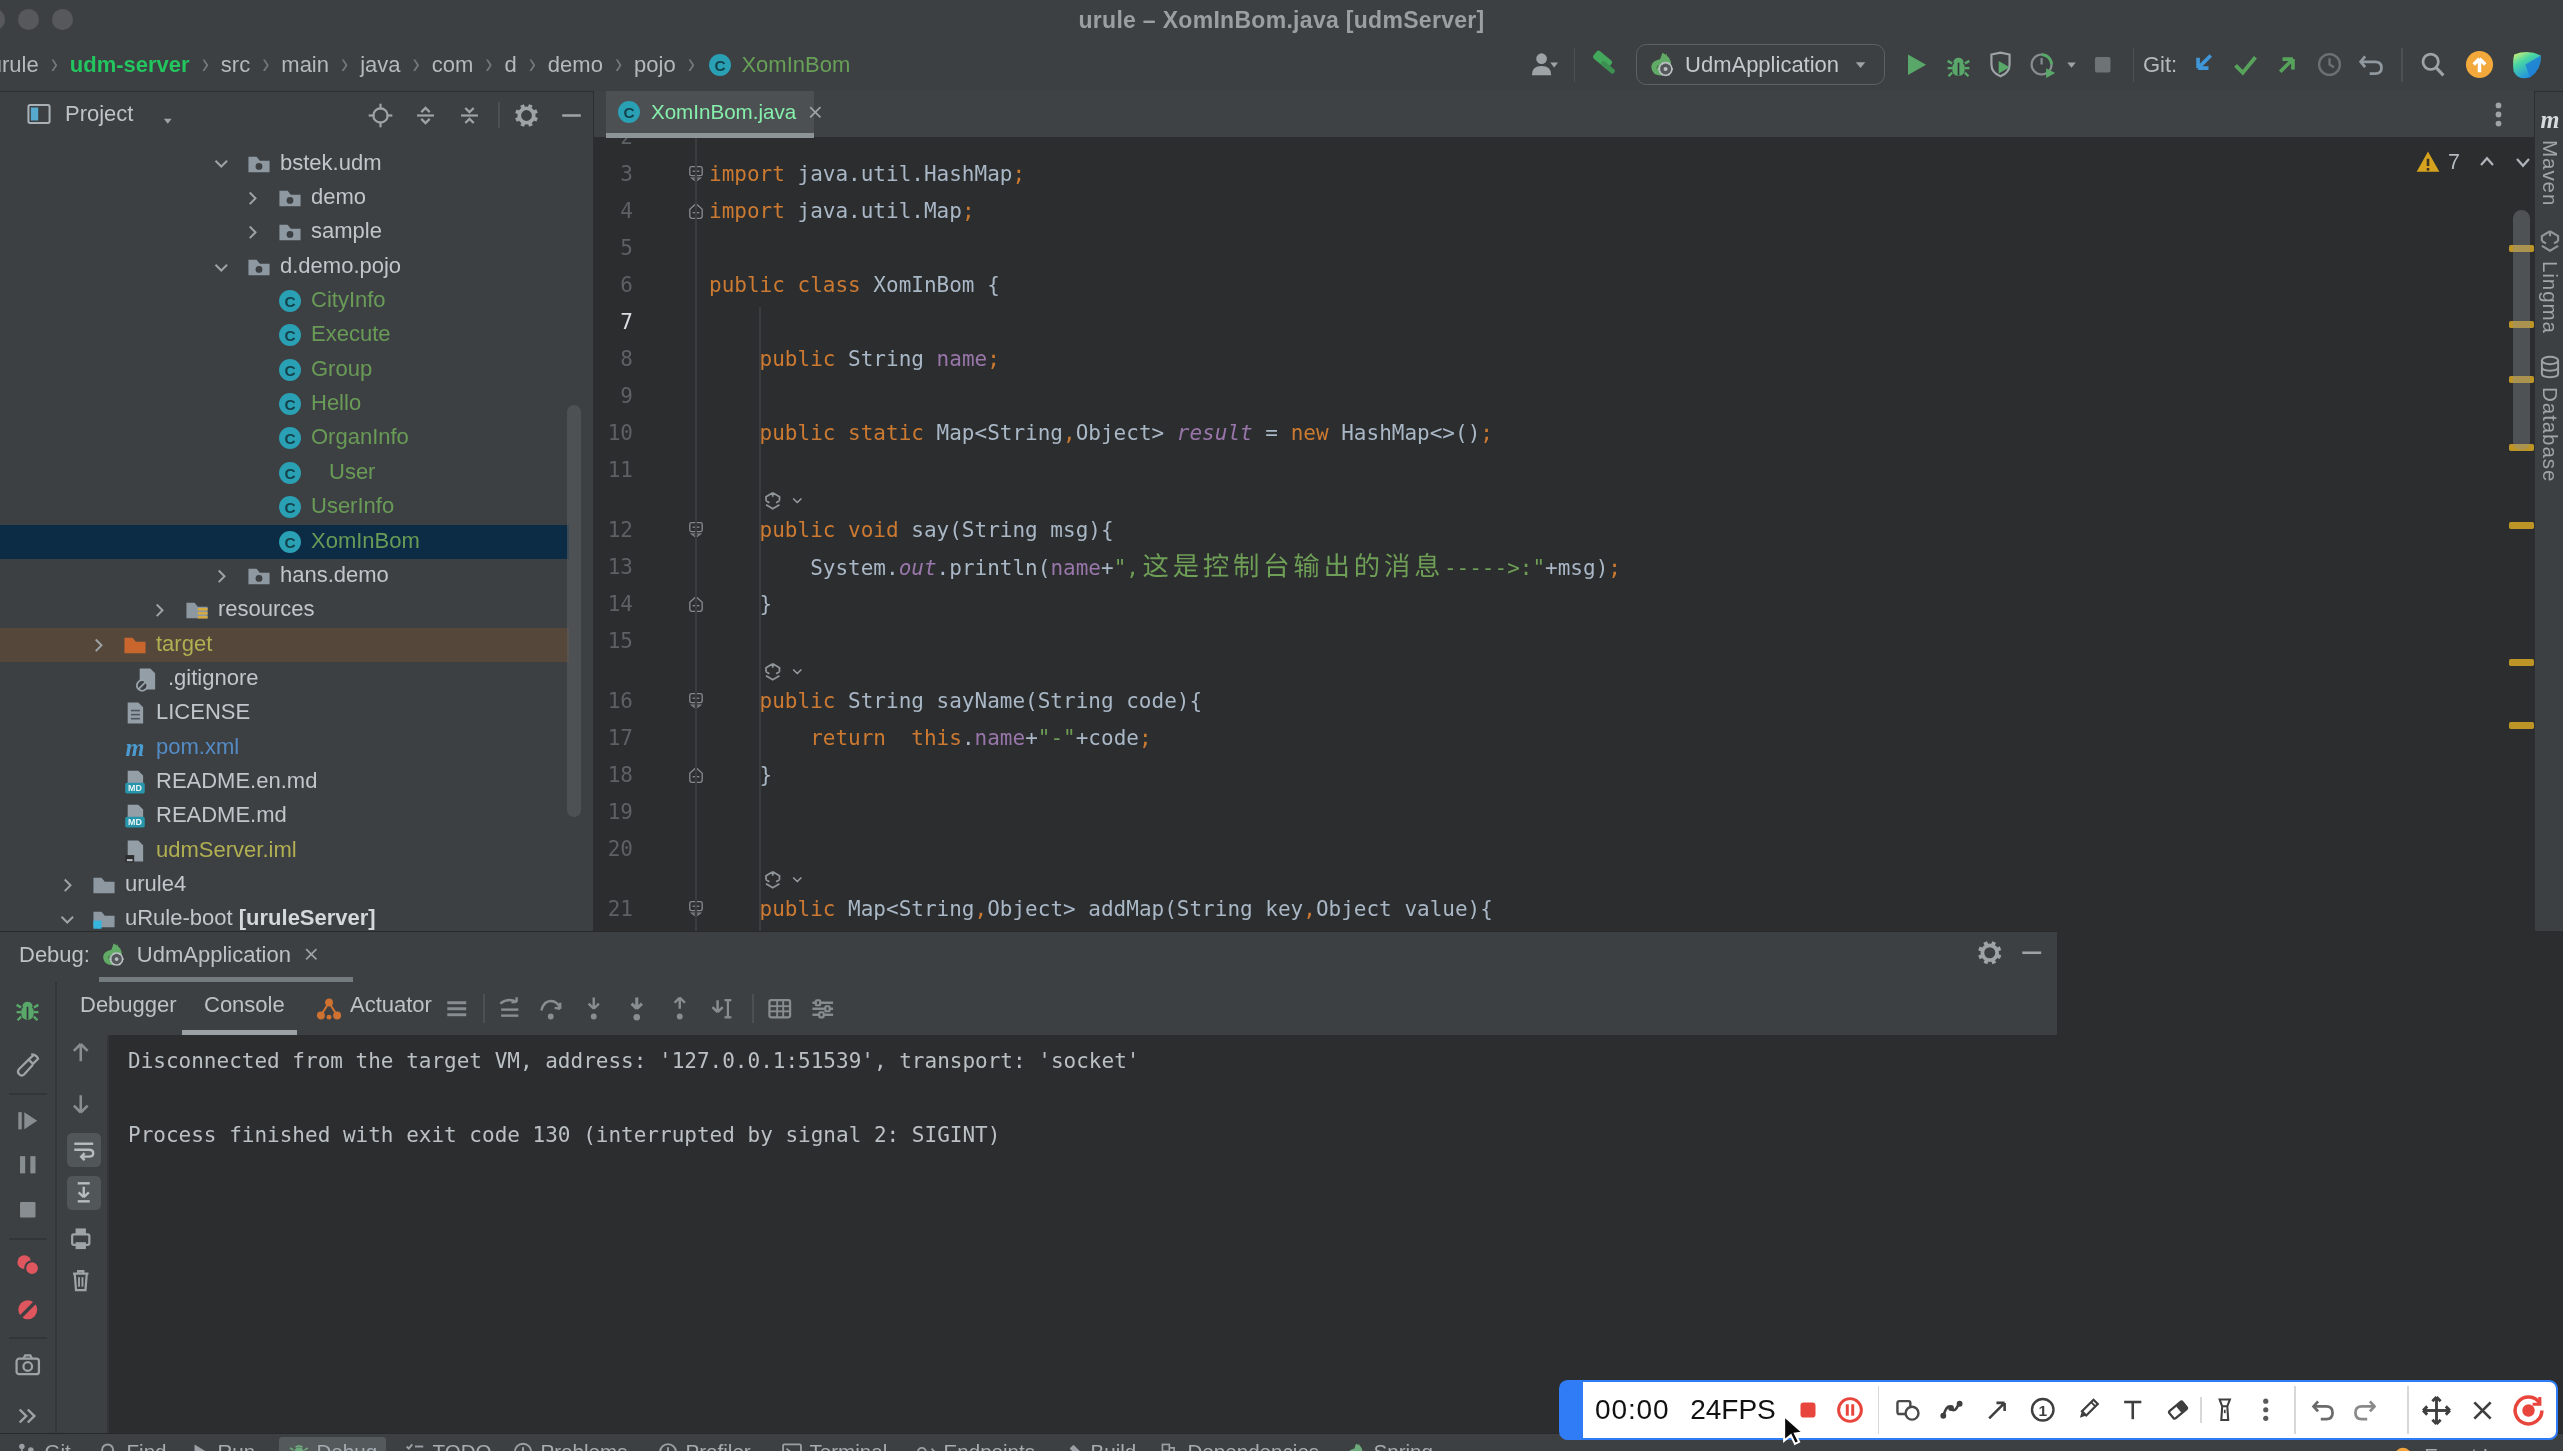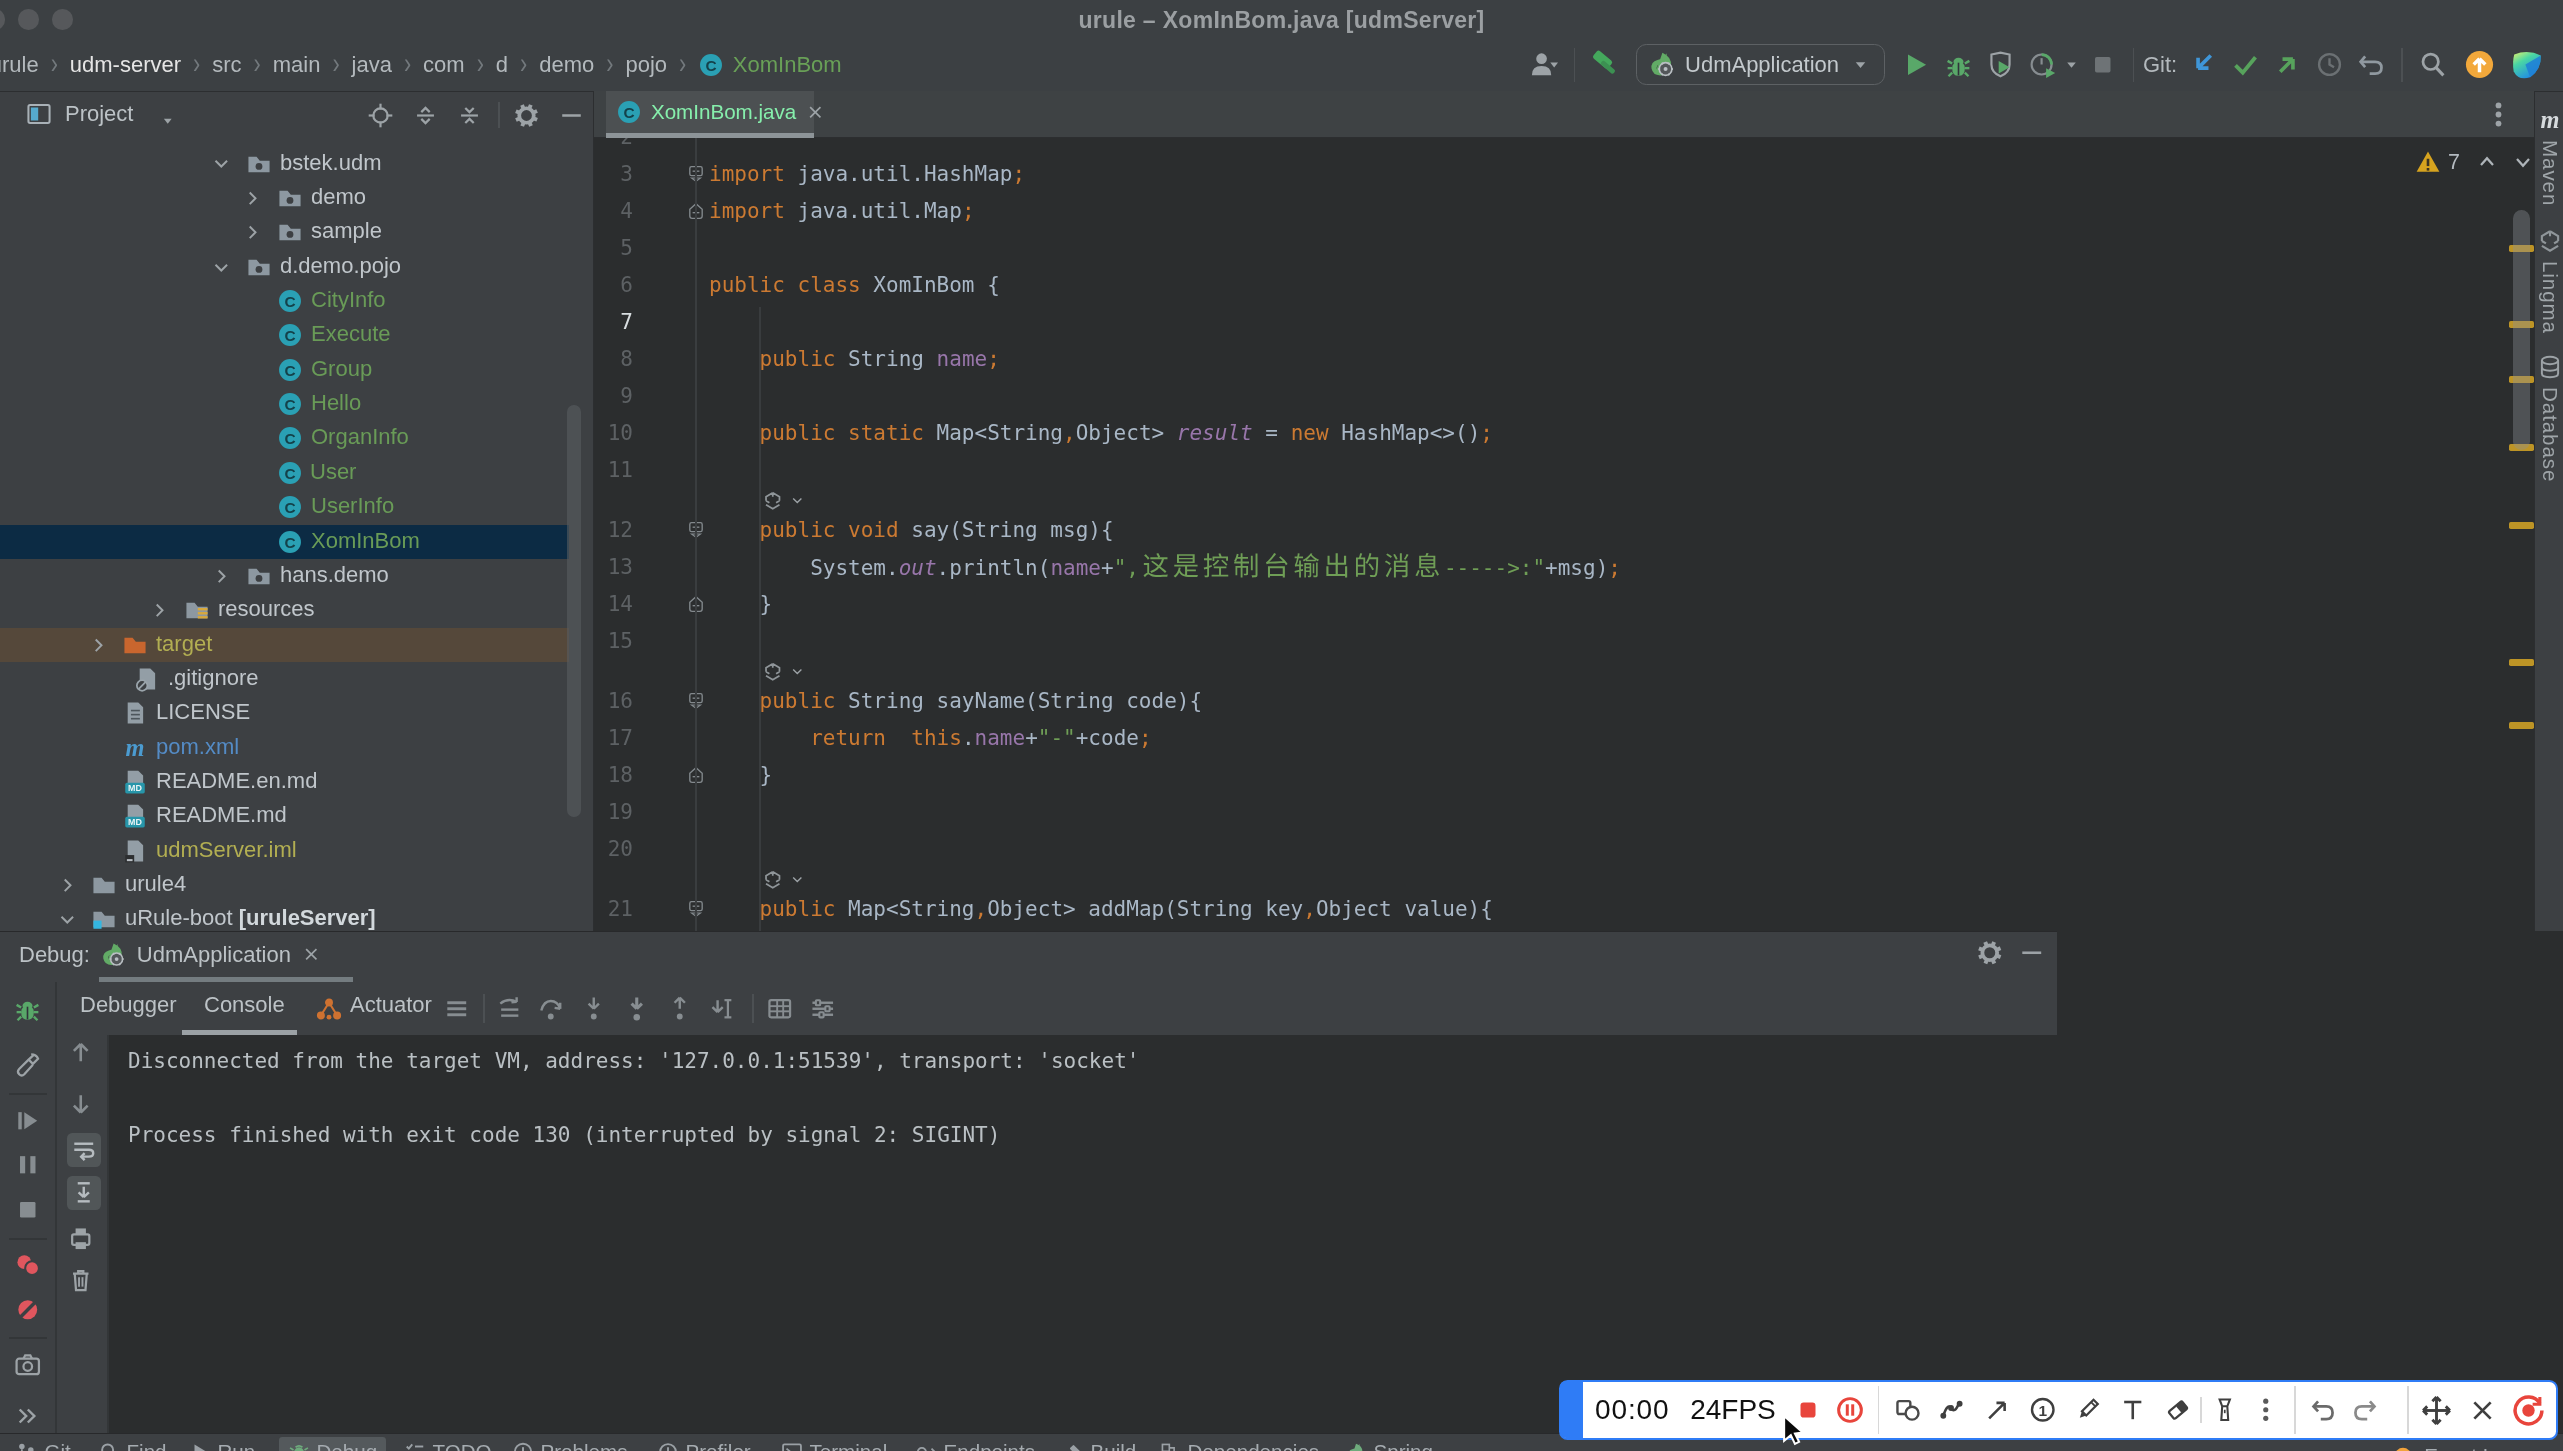--- a/index.html
+++ b/index.html
@@ -9,21 +9,21 @@
 .abs { position:absolute; }
 svg { display:block; }
 
 
 #titlebar { left:0; top:0; width:2563px; height:38px; background:#3c4043; }
 #window-title { width:100%; top:6.9px; text-align:center; color:#9b9fa2; font-size:23px; font-weight:bold; letter-spacing:0.3px;}
 .traffic { position:absolute; top:9.4px; width:20.6px; height:20.6px; border-radius:50%; background:#56585b; }
 #navbar { left:0; top:38px; width:2563px; height:53px; background:#3c4043; }
 #breadcrumbs { position:absolute; left:-10.3px; top:0; height:53px; display:flex; align-items:center; }
 .bc-item { color:#b3b9bd; font-size:22px; white-space:pre; }
-.bc-item.bold { font-weight:normal; color:#e5e5e5; }
+.bc-item.bold { font-weight:bold; color:#22c55e; }
 .bc-item.green { color:#69a057; }
 .bc-sep { color:#73797d; font-size:21.5px; margin:0 12px; transform:scaleY(1.35); display:inline-block; }
 .bc-icon { margin-right:8.6px; display:flex; }
 #nav-right { position:absolute; right:0; top:0; height:53px; display:flex; align-items:center; }
 .nav-ico { width:42px; height:38px; display:flex; align-items:center; justify-content:center; }
 .nav-sep { width:1.7px; height:34px; background:#4c5053; margin:0 8.6px; }
 #run-combo { height:41px; border:1.7px solid #5d6164; border-radius:10.3px; display:flex; align-items:center; padding:0 13.7px 0 10.3px; margin:0 10.3px; }
 #run-combo-label { color:#c3c9cd; font-size:22px; margin:0 12px 0 8.6px; }
 #git-label { color:#b3b9bd; font-size:22px; margin:0 5.2px 0 0; }
 
@@ -469,21 +469,21 @@
         </span>
         <span class="tree-label green" style="left: 311px;">OrganInfo</span>
       </div>
       <div class="tree-row" style="top: 318px;">
         <span class="tree-icon" style="left: 277px;">
           <svg width="26" height="26" viewBox="0 0 32 32" fill="none">
             <circle cx="16" cy="16" r="13.5" fill="#2aa0b4"></circle>
             <text x="16" y="23" font-family="Liberation Sans,sans-serif" font-size="19" font-weight="bold" fill="#14424b" text-anchor="middle">C</text>
           </svg>
         </span>
-        <span class="tree-label green" style="left: 310px;">User</span>
+        <span class="tree-label green" style="left: 329px;">User</span>
       </div>
       <div class="tree-row" style="top: 352px;">
         <span class="tree-icon" style="left: 277px;">
           <svg width="26" height="26" viewBox="0 0 32 32" fill="none">
             <circle cx="16" cy="16" r="13.5" fill="#2aa0b4"></circle>
             <text x="16" y="23" font-family="Liberation Sans,sans-serif" font-size="19" font-weight="bold" fill="#14424b" text-anchor="middle">C</text>
           </svg>
         </span>
         <span class="tree-label green" style="left: 311px;">UserInfo</span>
       </div>

